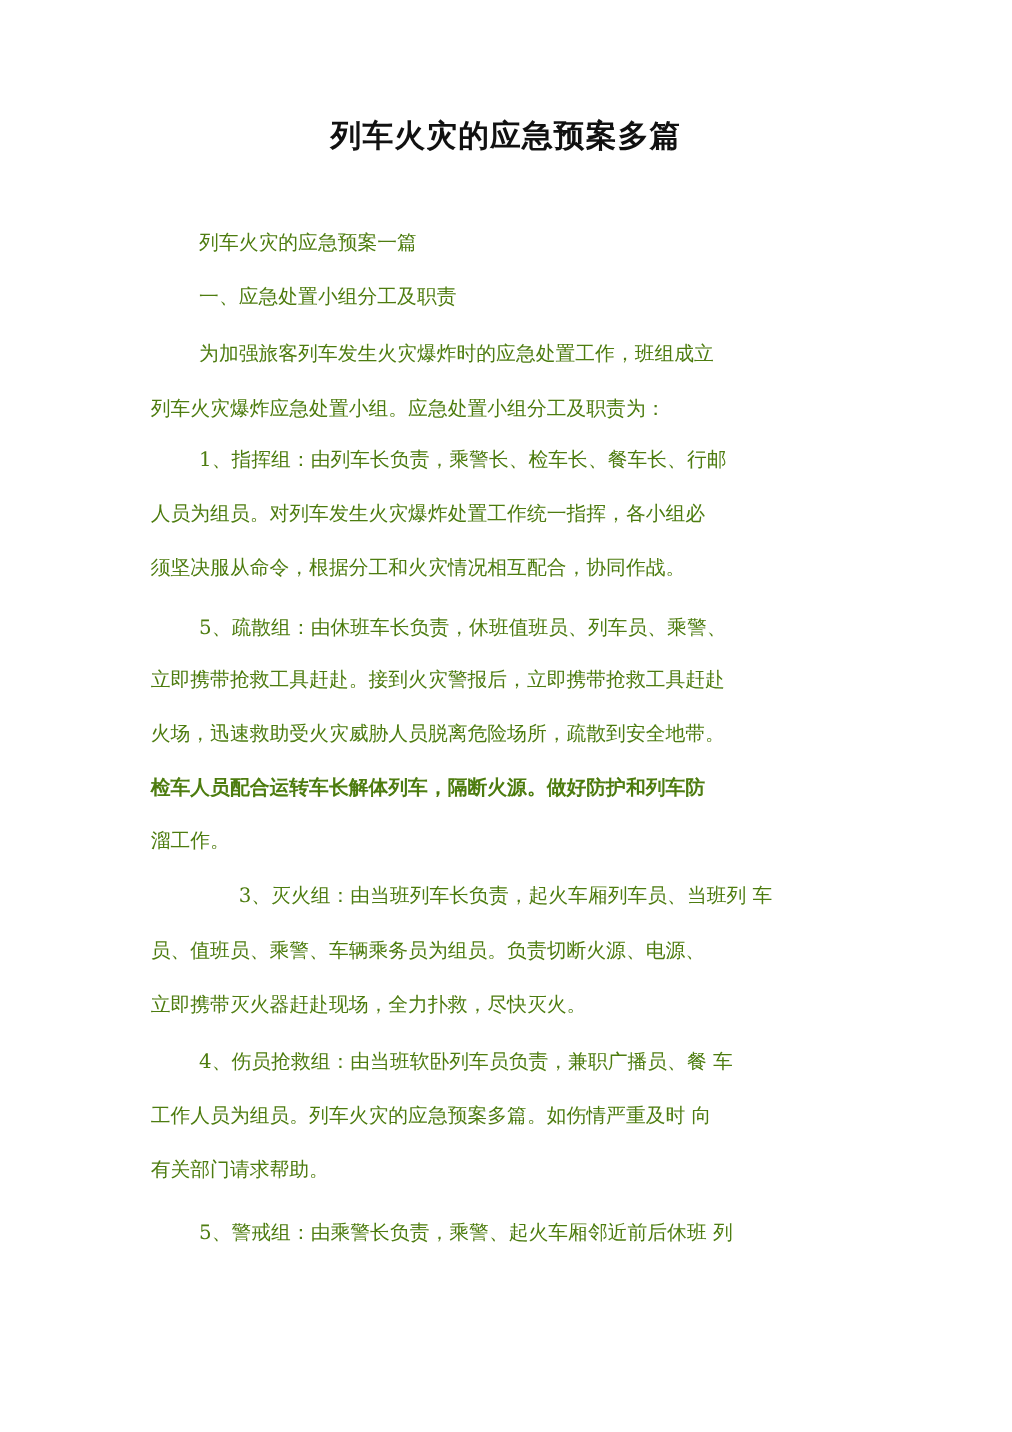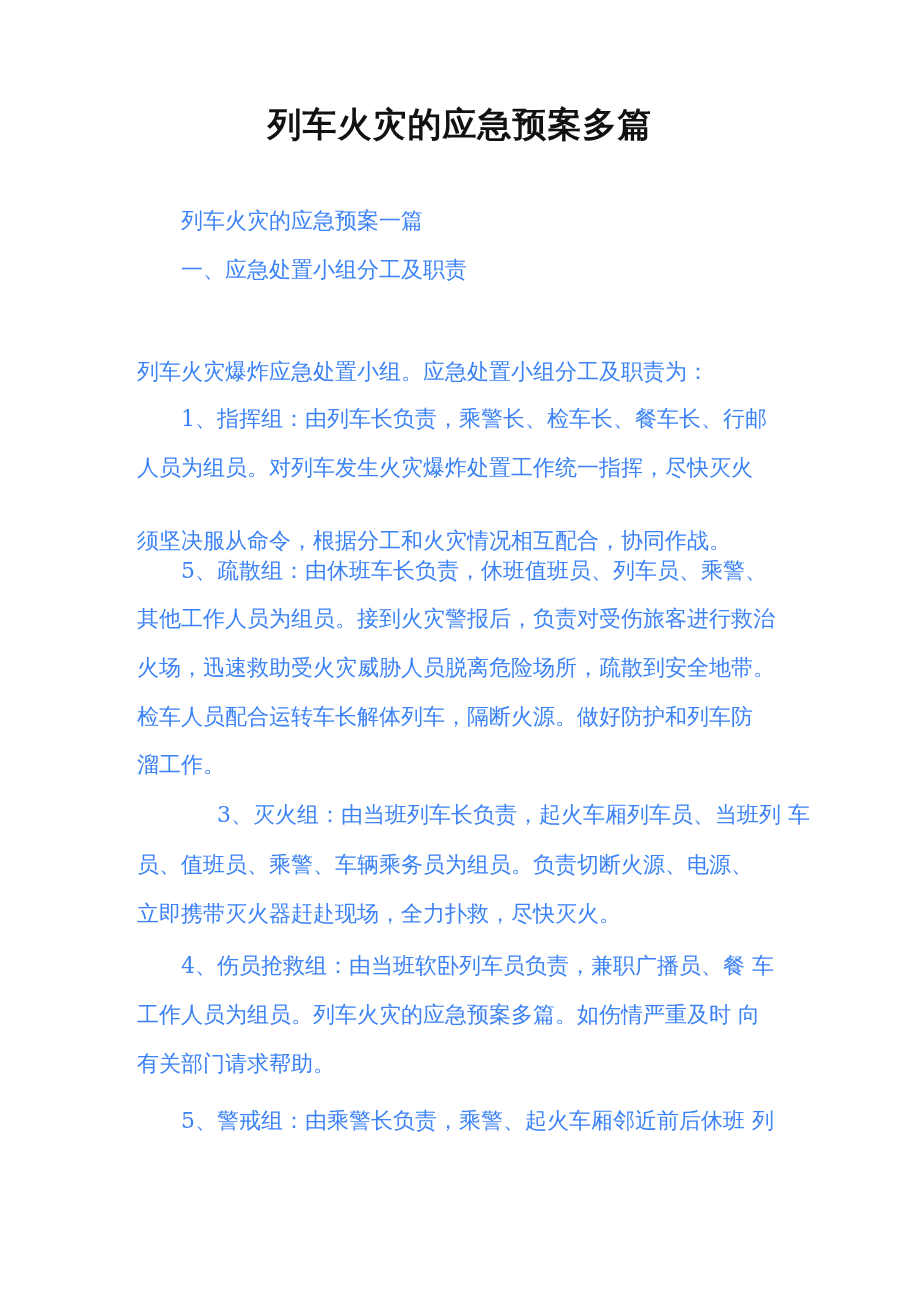--- a/index.html
+++ b/index.html
@@ -23,54 +23,55 @@
       background: #ffffff;
     }
     .title {
       position: absolute;
       left: 0;
       width: 920px;
       top: 98px;
       text-align: center;
       font-family: "DejaVu Sans", "Liberation Sans", sans-serif;
       font-weight: bold;
-      font-size: 34px;
+      font-size: 28px;
       letter-spacing: 1px;
       color: #111111;
       line-height: 52px;
     }
     .line {
       position: absolute;
       left: 137px;
-      font-size: 22px;
+      font-size: 18px;
       line-height: 32px;
       white-space: nowrap;
-      color: #3b82f6;
+      color: #4d7c0f;
     }
     .indent { left: 181px; }
   </style>
 </head>
 <body>
 
 <div class="page">
   <div class="title">列车火灾的应急预案多篇</div>
 
   <div class="line indent" style="top:205px;">列车火灾的应急预案一篇</div>
   <div class="line indent" style="top:254px;">一、应急处置小组分工及职责</div>
 
+  <div class="line indent" style="top:306px;">为加强旅客列车发生火灾爆炸时的应急处置工作，班组成立</div>
   <div class="line" style="top:356px;">列车火灾爆炸应急处置小组。应急处置小组分工及职责为：</div>
 
   <div class="line indent" style="top:403px;">1、指挥组：由列车长负责，乘警长、检车长、餐车长、行邮</div>
-  <div class="line" style="top:452px;">人员为组员。对列车发生火灾爆炸处置工作统一指挥，尽快灭火</div>
-  <div class="line" style="top:525px;">须坚决服从命令，根据分工和火灾情况相互配合，协同作战。</div>
+  <div class="line" style="top:452px;">人员为组员。对列车发生火灾爆炸处置工作统一指挥，各小组必</div>
+  <div class="line" style="top:501px;">须坚决服从命令，根据分工和火灾情况相互配合，协同作战。</div>
 
   <div class="line indent" style="top:555px;">5、疏散组：由休班车长负责，休班值班员、列车员、乘警、</div>
-  <div class="line" style="top:603px;">其他工作人员为组员。接到火灾警报后，负责对受伤旅客进行救治</div>
+  <div class="line" style="top:603px;">立即携带抢救工具赶赴。接到火灾警报后，立即携带抢救工具赶赴</div>
   <div class="line" style="top:652px;">火场，迅速救助受火灾威胁人员脱离危险场所，疏散到安全地带。</div>
-  <div class="line" style="top:701px;">检车人员配合运转车长解体列车，隔断火源。做好防护和列车防</div>
+  <div class="line" style="top:701px;font-weight:bold;">检车人员配合运转车长解体列车，隔断火源。做好防护和列车防</div>
   <div class="line" style="top:749px;">溜工作。</div>
 
   <div class="line indent" style="top:799px;margin-left:36px;">3、灭火组：由当班列车长负责，起火车厢列车员、当班列 车</div>
   <div class="line" style="top:898px;">立即携带灭火器赶赴现场，全力扑救，尽快灭火。</div>
   <div class="line" style="top:849px;">员、值班员、乘警、车辆乘务员为组员。负责切断火源、电源、</div>
 
   <div class="line indent" style="top:950px;">4、伤员抢救组：由当班软卧列车员负责，兼职广播员、餐 车</div>
   <div class="line" style="top:999px;">工作人员为组员。列车火灾的应急预案多篇。如伤情严重及时 向</div>
   <div class="line" style="top:1048px;">有关部门请求帮助。</div>
 

